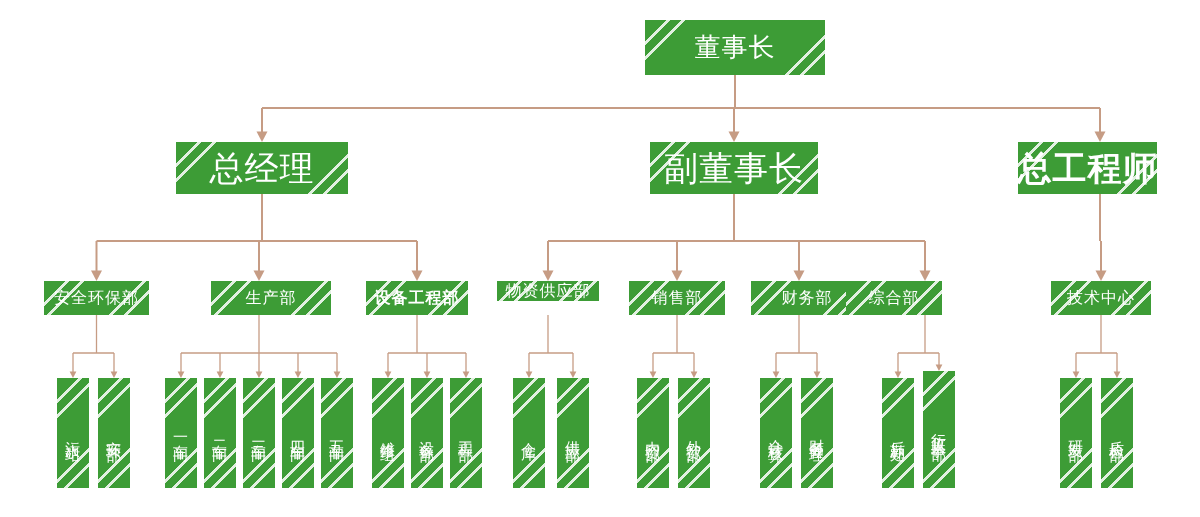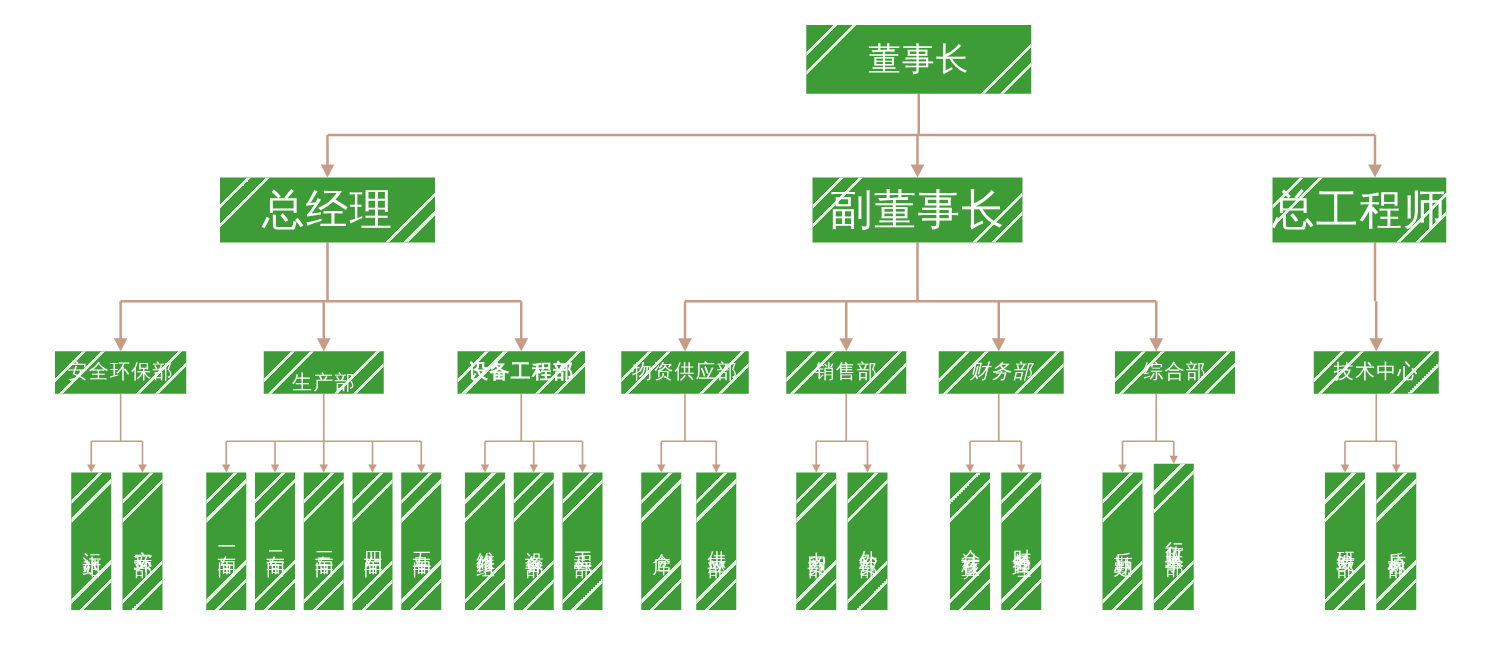--- a/index.html
+++ b/index.html
@@ -199,42 +199,42 @@
   <div id="node-layer">
       <div class="node lvl1" style="left: 645px; top: 20px; width: 180px; height: 55px;">
         <span class="node-label">董事长</span>
       </div>
       <div class="node lvl2" style="left: 176px; top: 142px; width: 172px; height: 52px;">
         <span class="node-label">总经理</span>
       </div>
       <div class="node lvl2" style="left: 650px; top: 142px; width: 168px; height: 52px;">
         <span class="node-label">副董事长</span>
       </div>
-      <div class="node lvl2" style="left: 1018px; top: 142px; width: 139px; height: 52px;">
+      <div class="node lvl2" style="left: 1018px; top: 142px; width: 139px; height: 52px; font-weight: bold;">
         <span class="node-label">总工程师</span>
       </div>
       <div class="node lvl3" style="left: 44px; top: 281px; width: 105px; height: 34px;">
         <span class="node-label">安全环保部</span>
       </div>
-      <div class="node lvl3" style="left: 211px; top: 281px; width: 96px; height: 34px; align-items: flex-end;">
+      <div class="node lvl3" style="left: 211px; top: 281px; width: 120px; height: 34px;">
         <span class="node-label">生产部</span>
       </div>
       <div class="node lvl3" style="left: 366px; top: 281px; width: 102px; height: 34px; font-weight: bold;">
         <span class="node-label">设备工程部</span>
       </div>
-      <div class="node lvl3" style="left: 497px; top: 281px; width: 102px; height: 34px;">
+      <div class="node lvl3" style="left: 497px; top: 281px; width: 102px; height: 20px;">
         <span class="node-label">物资供应部</span>
       </div>
       <div class="node lvl3" style="left: 629px; top: 281px; width: 96px; height: 34px;">
         <span class="node-label">销售部</span>
       </div>
-      <div class="node lvl3" style="left: 751px; top: 281px; width: 100px; height: 34px; font-style: italic;">
+      <div class="node lvl3" style="left: 751px; top: 281px; width: 112px; height: 34px;">
         <span class="node-label">财务部</span>
       </div>
-      <div class="node lvl3" style="left: 892px; top: 281px; width: 96px; height: 34px;">
+      <div class="node lvl3" style="left: 846px; top: 281px; width: 96px; height: 34px;">
         <span class="node-label">综合部</span>
       </div>
       <div class="node lvl3" style="left: 1051px; top: 281px; width: 100px; height: 34px; font-family: Liberation Serif, serif;">
         <span class="node-label">技术中心</span>
       </div>
       <div class="node lvl4" style="left: 57px; top: 378px; width: 32px; height: 110px;">
         <span class="node-label">污水站</span>
       </div>
       <div class="node lvl4" style="left: 98px; top: 378px; width: 32px; height: 110px;">
         <span class="node-label">安环部</span>

